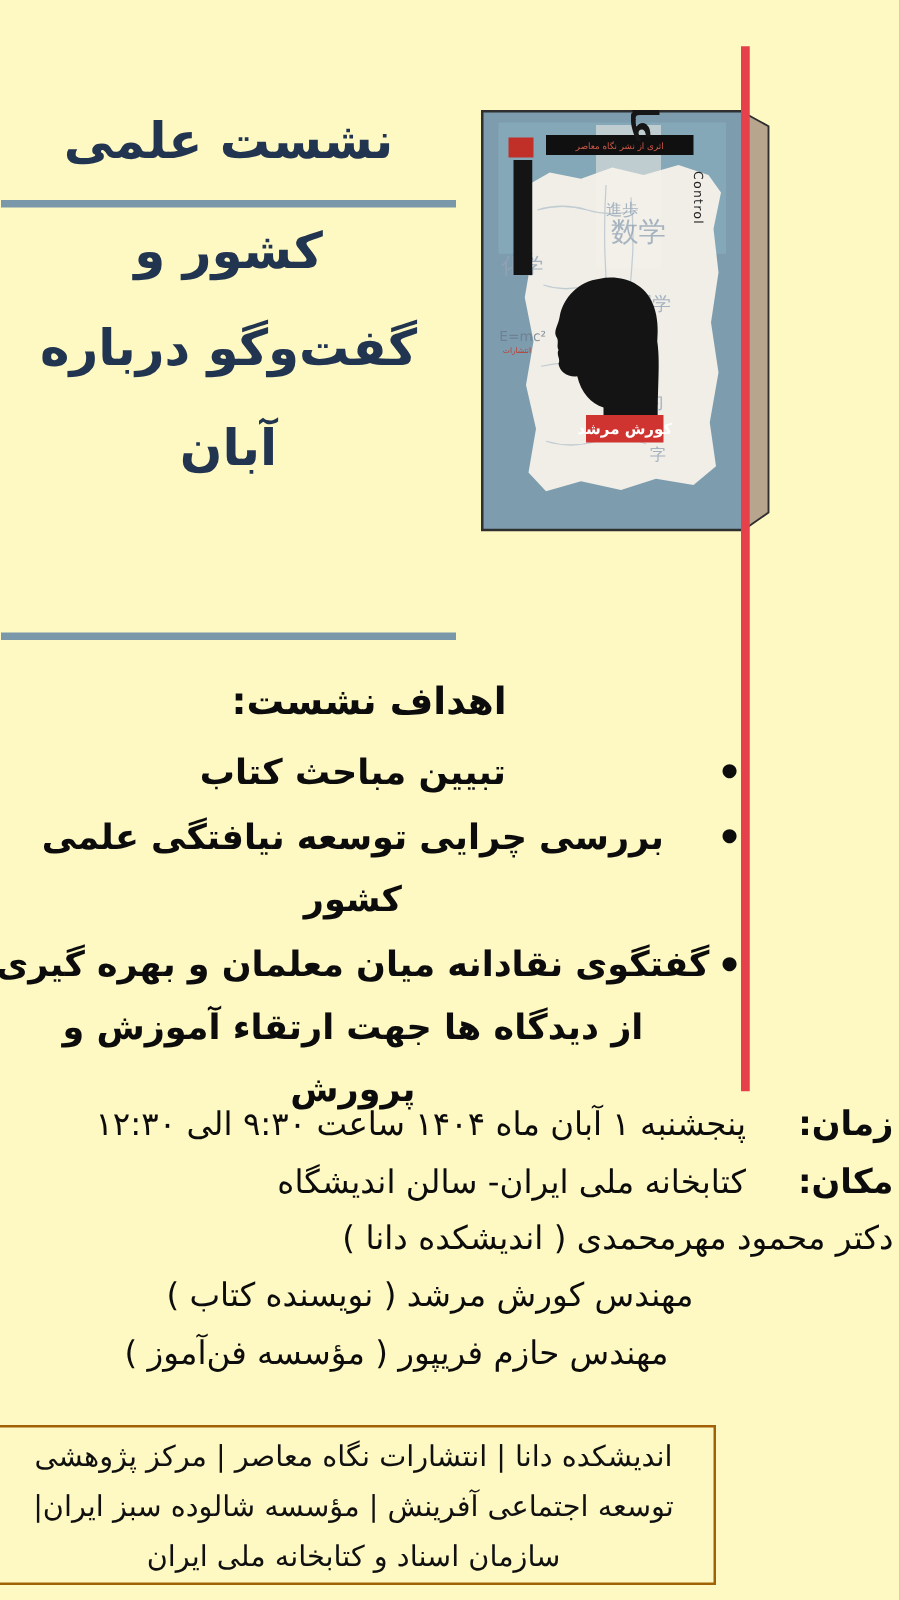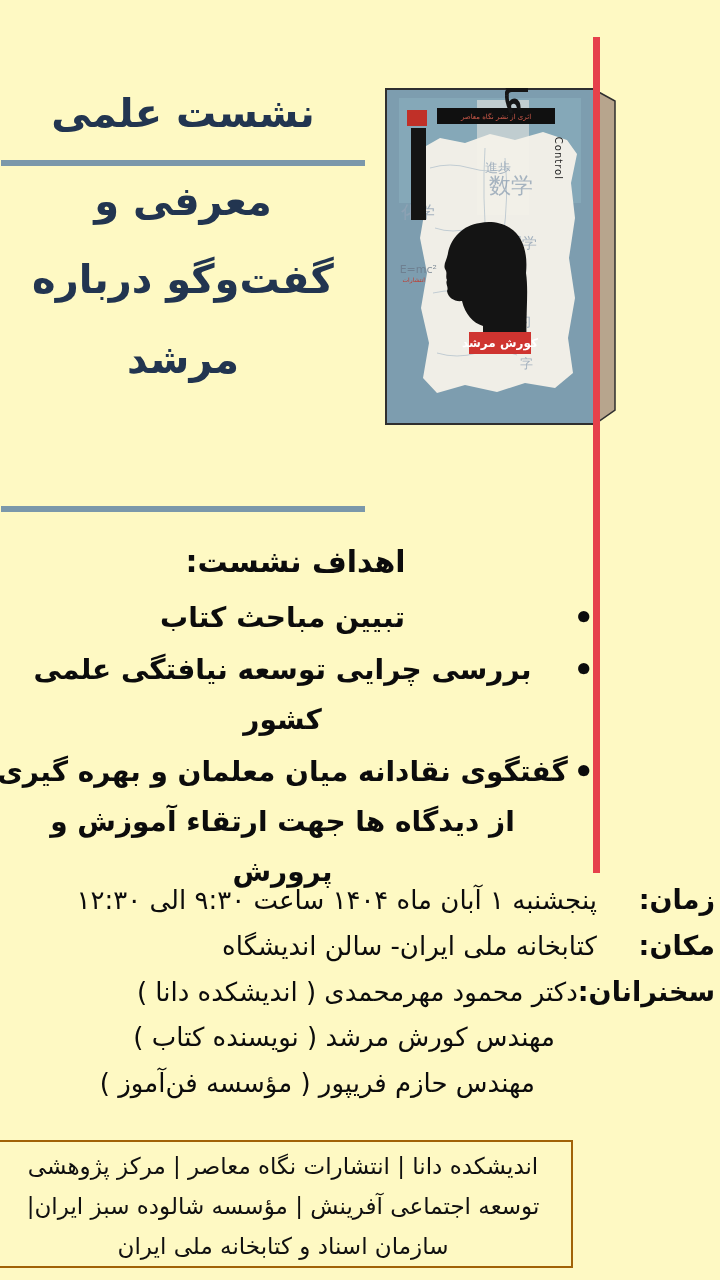--- a/index.html
+++ b/index.html
@@ -66,23 +66,23 @@
 </head>
 <body>
 
 <div class="poster">
 
   <div class="red-line"></div>
 
   <div class="title-block">
     <div class="title-line t1">نشست علمی</div>
     <div class="divider d1"></div>
-    <div class="title-line t2">معرفی و</div>
+    <div class="title-line t2">کشور و</div>
     <div class="title-line t3">گفت‌وگو درباره</div>
-    <div class="title-line t4">مرشد</div>
+    <div class="title-line t4">آبان</div>
     <div class="divider d2"></div>
   </div>
 
   <svg class="book" viewBox="0 0 232 338" xmlns="http://www.w3.org/2000/svg">
 
     <polygon points="210,2 230,13 230,322 210,336" fill="#b7a58d" stroke="#2f2f2f" stroke-width="1.5"></polygon>
 
     <rect x="1" y="1" width="209" height="335" fill="#7d9daf" stroke="#2f2f2f" stroke-width="2"></rect>
     <rect x="14" y="10" width="182" height="105" fill="#8db0c0" opacity="0.55"></rect>
     <rect x="92" y="12" width="52" height="115" fill="#e8e6df" opacity="0.6"></rect>
@@ -140,21 +140,20 @@
   <div class="info">
     <div class="info-row">
       <div class="info-label">زمان:</div>
       <div class="info-value">پنجشنبه ۱ آبان ماه ۱۴۰۴ ساعت ۹:۳۰ الی ۱۲:۳۰</div>
     </div>
     <div class="info-row">
       <div class="info-label">مکان:</div>
       <div class="info-value">کتابخانه ملی ایران- سالن اندیشگاه</div>
     </div>
     <div class="info-row">
-      <div class="info-label">سخنرانان:</div>
       <div class="info-value">دکتر محمود مهرمحمدی ( اندیشکده دانا )</div>
     </div>
     <div class="info-row indent1">
       <div class="info-label"></div>
       <div class="info-value">مهندس کورش مرشد ( نویسنده کتاب )</div>
     </div>
     <div class="info-row indent2">
       <div class="info-label"></div>
       <div class="info-value">مهندس حازم فریپور ( مؤسسه فن‌آموز )</div>
     </div>

